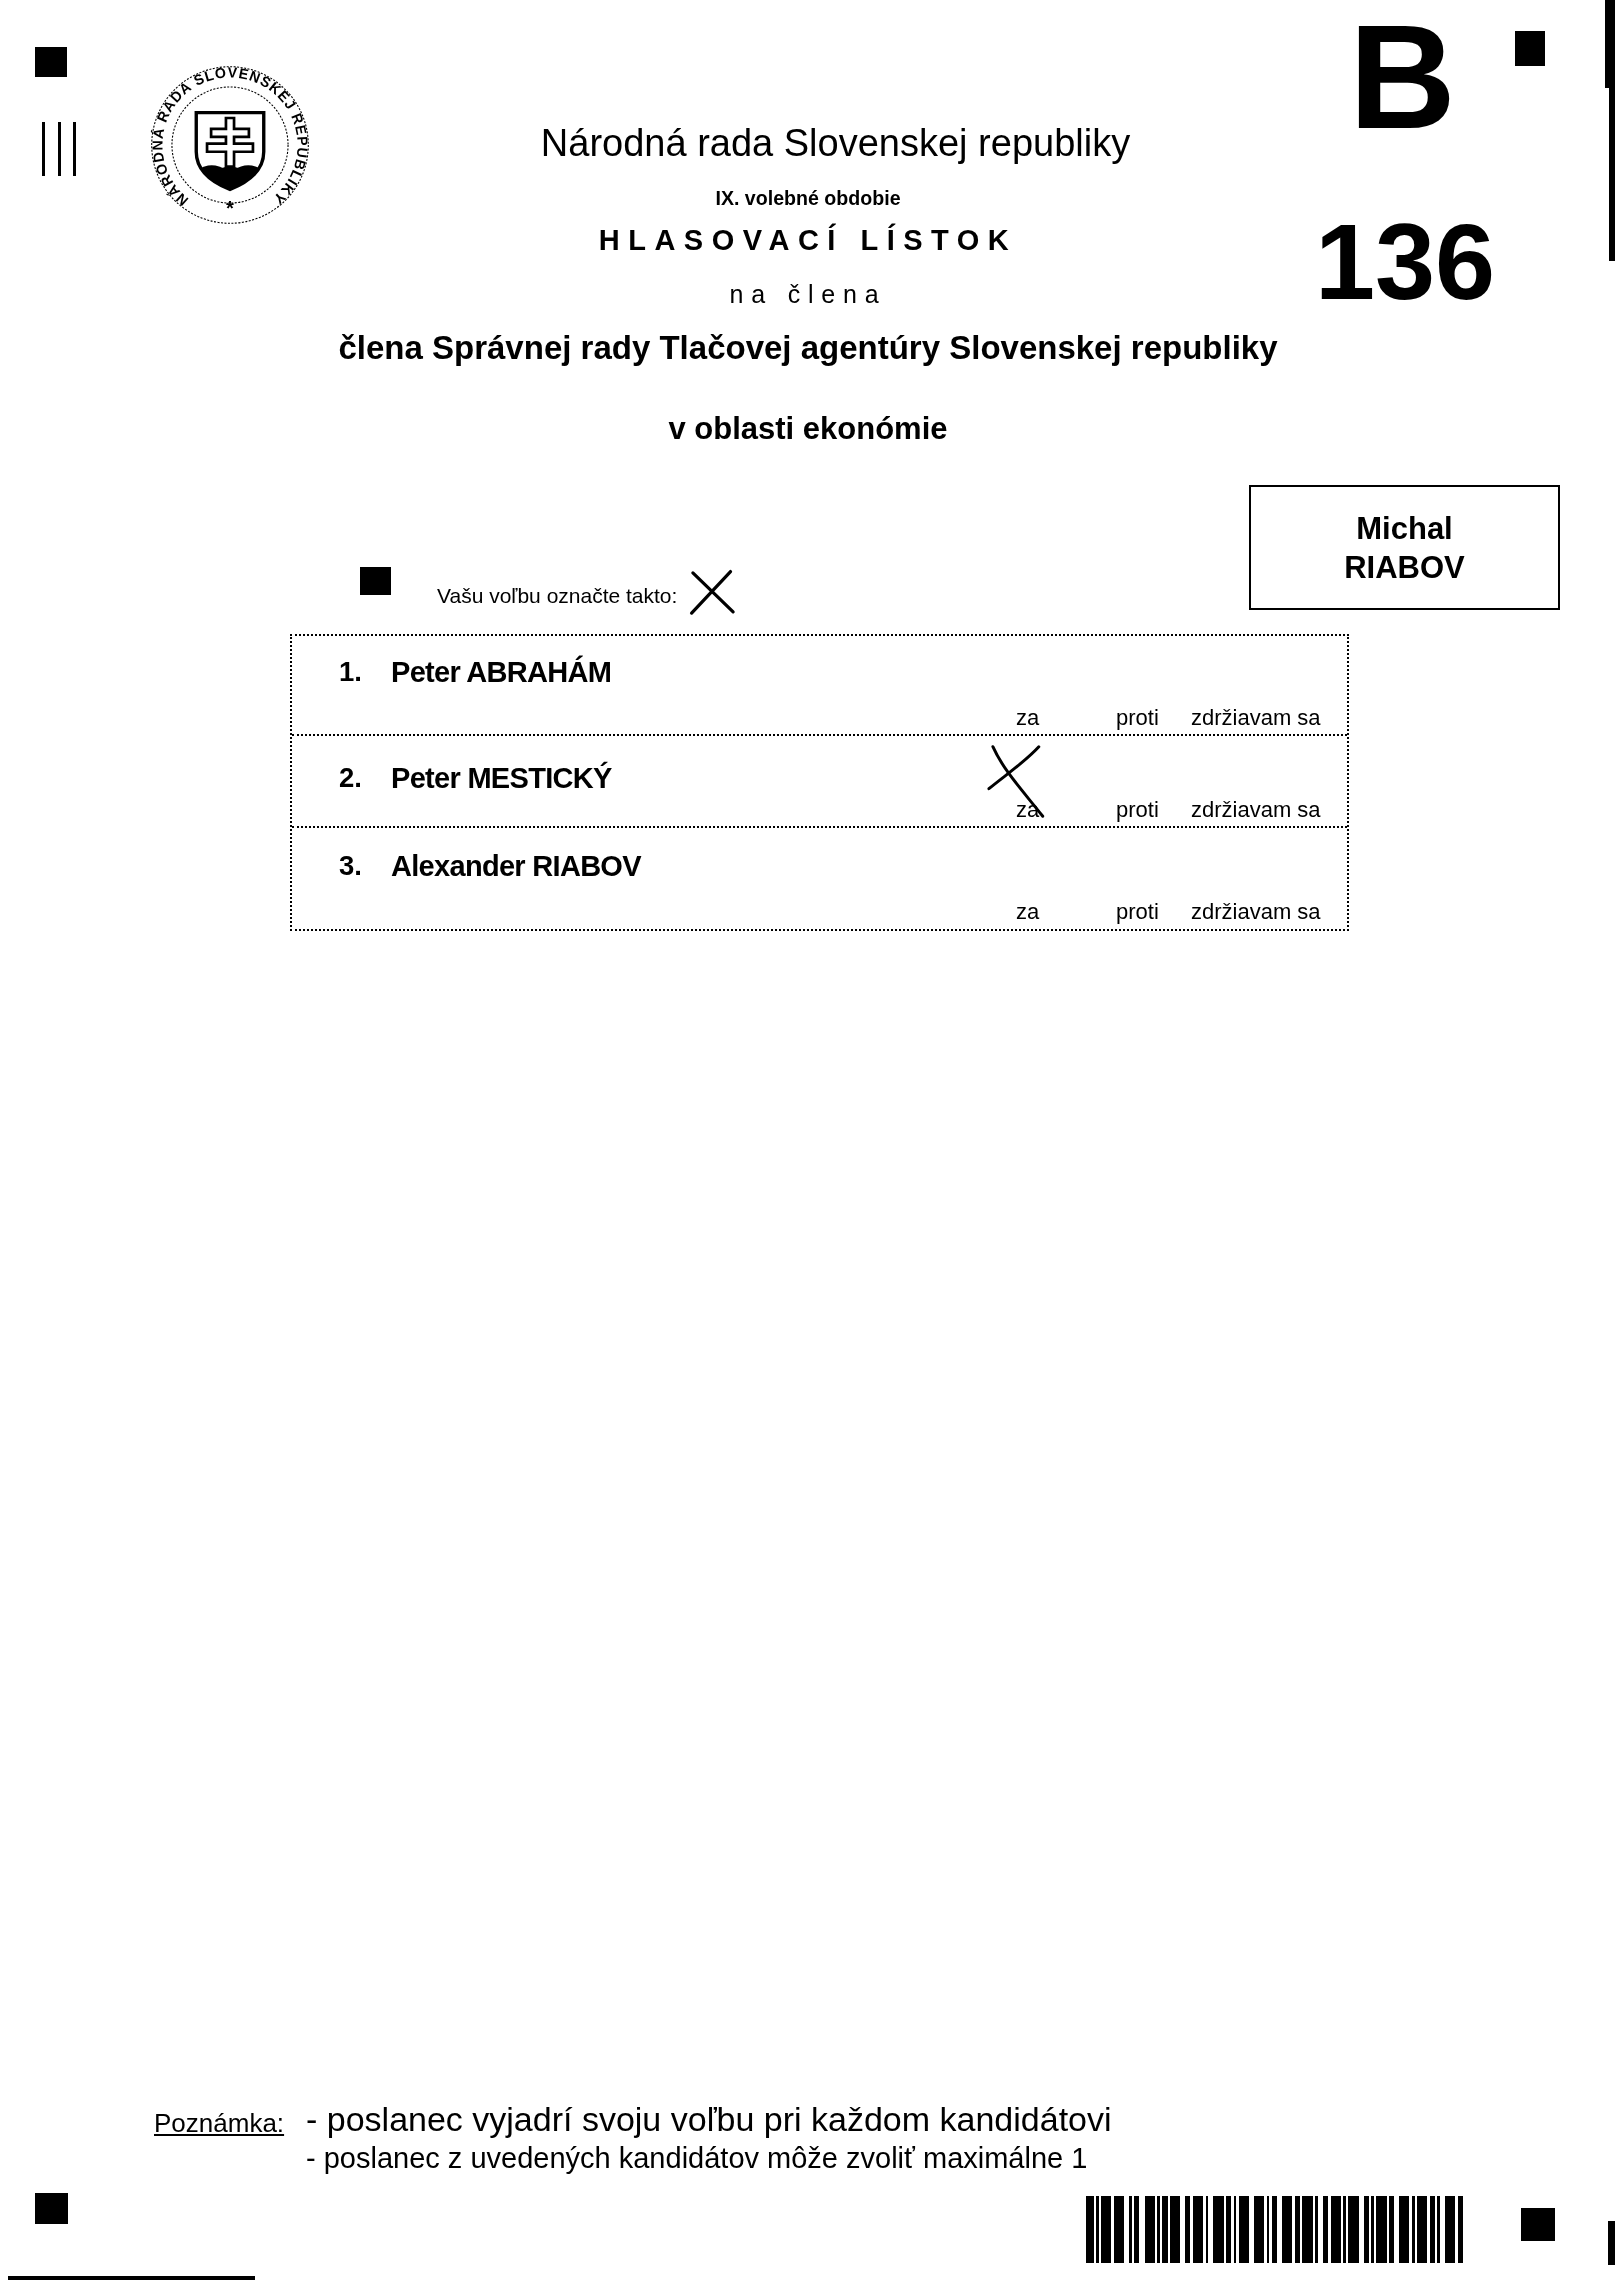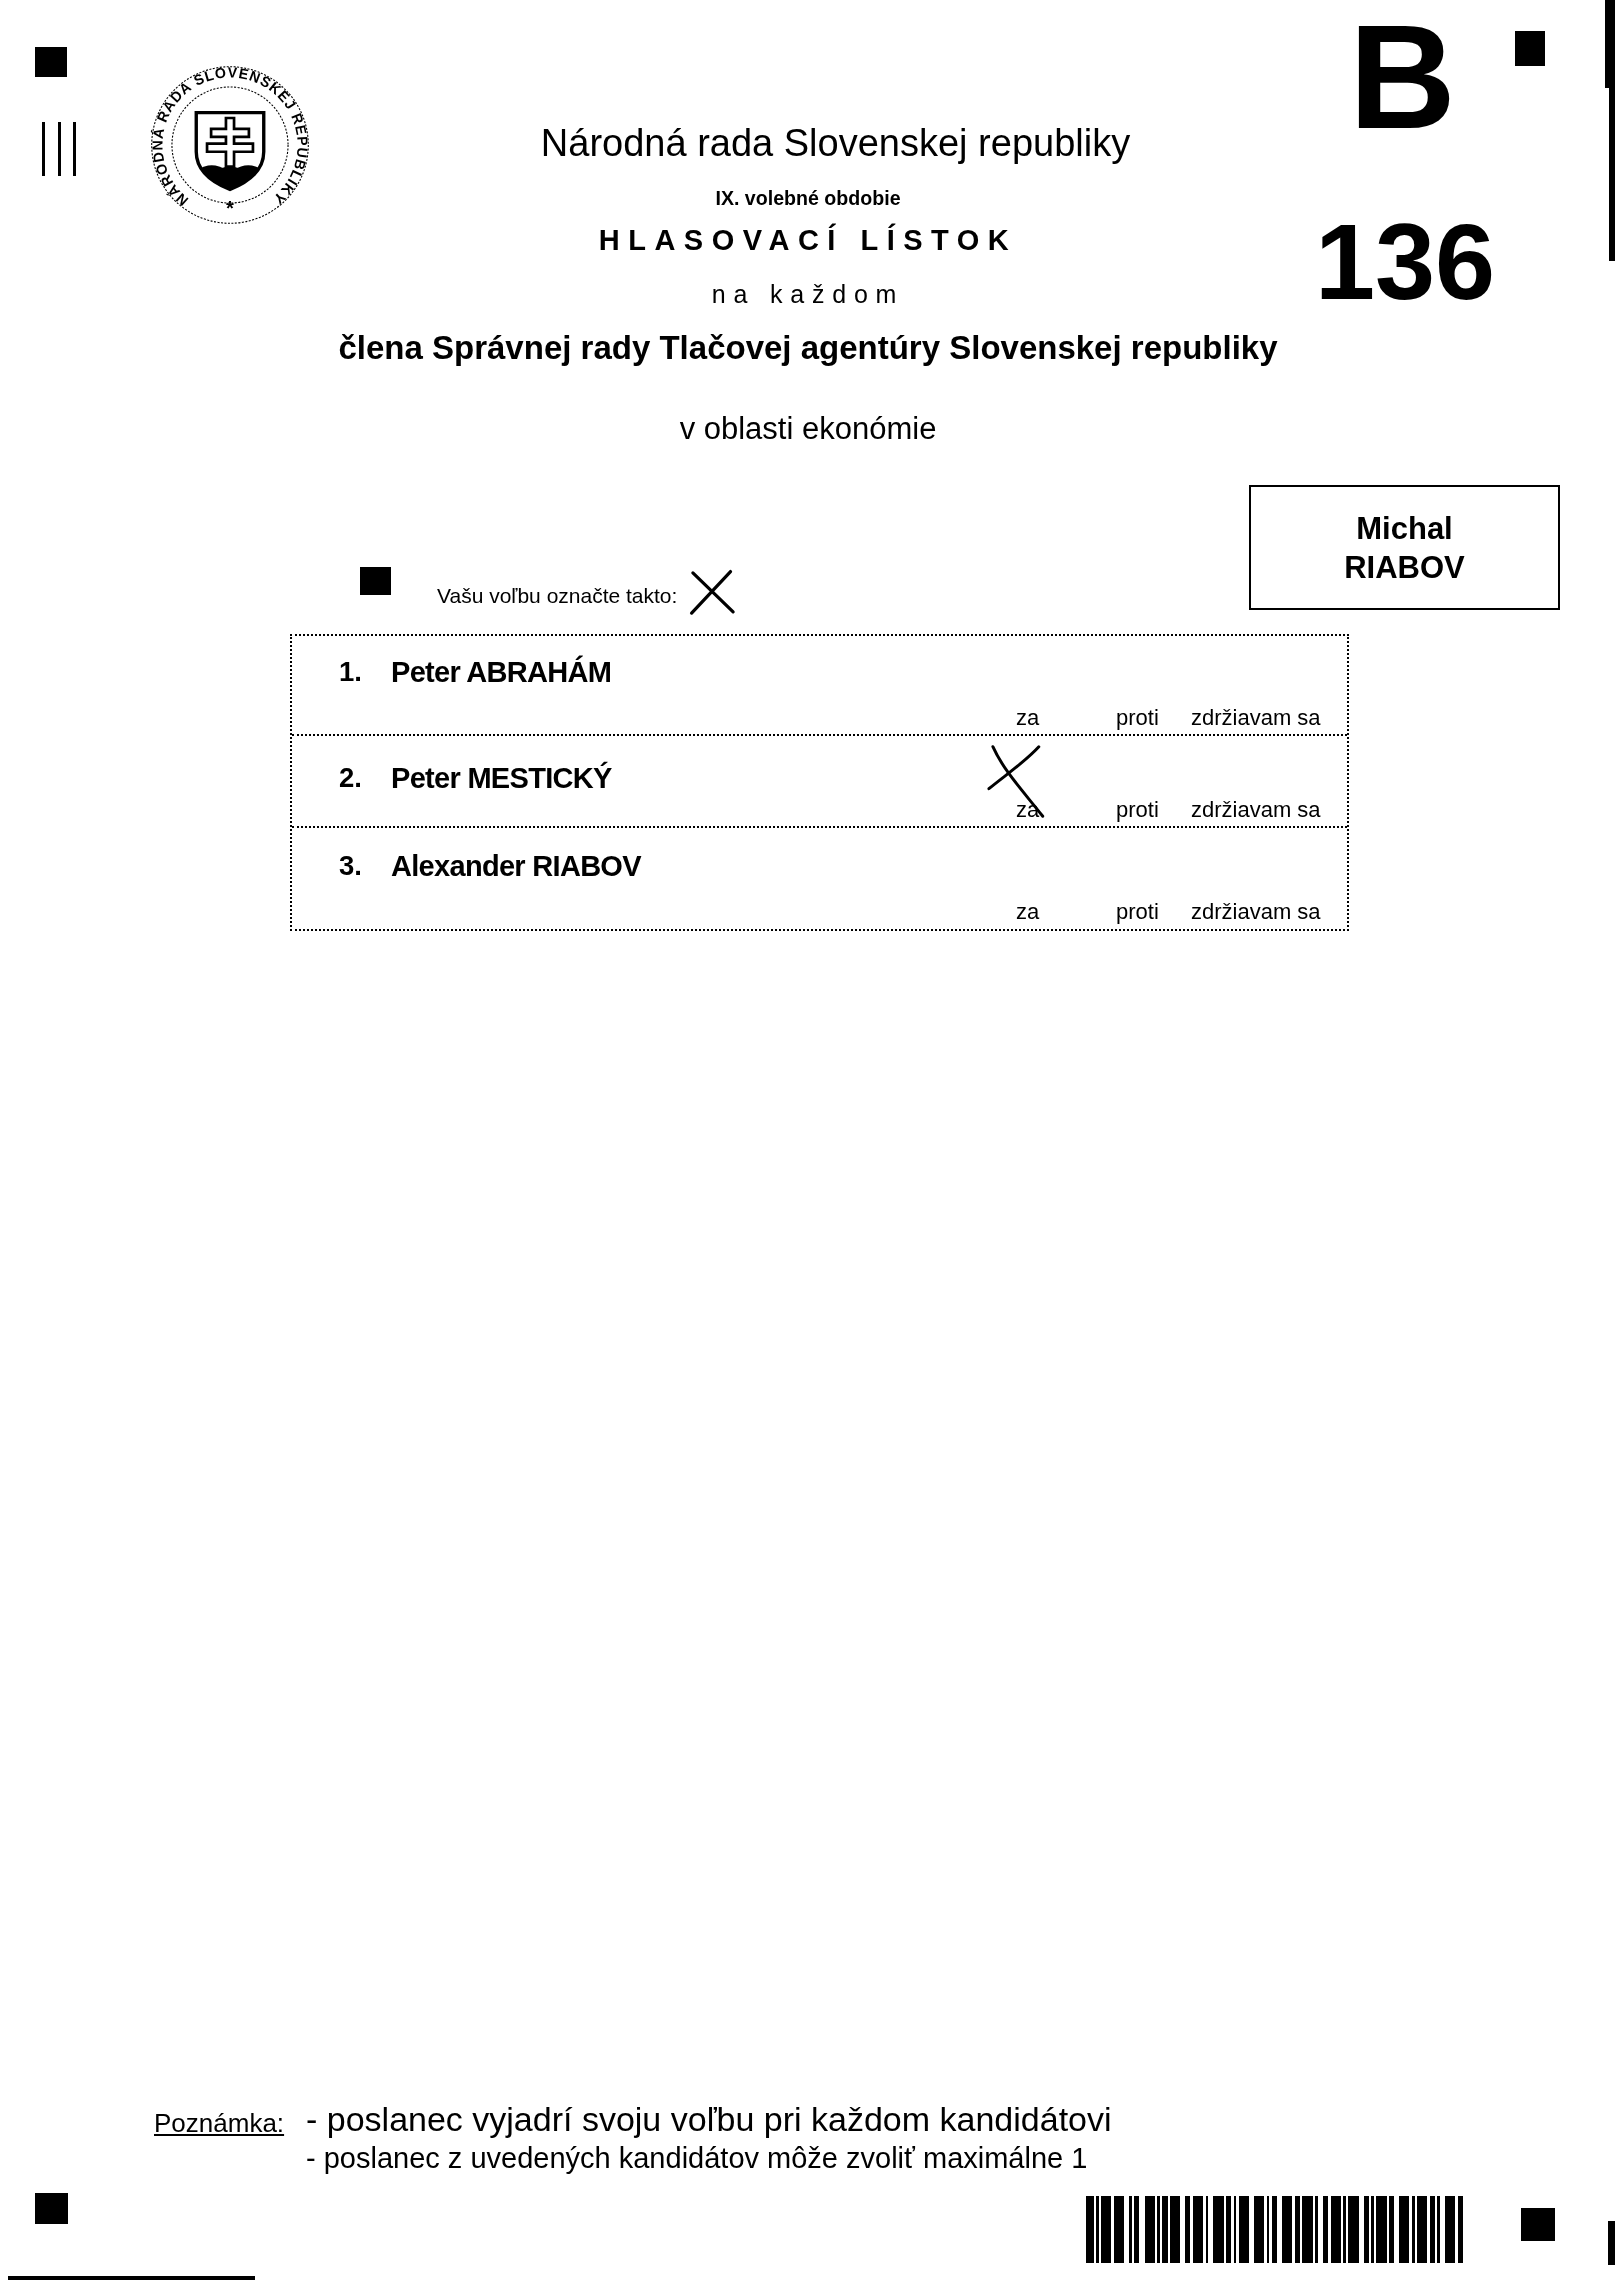--- a/index.html
+++ b/index.html
@@ -13,21 +13,21 @@
   }
   .abs{position:absolute;}
   .blk{background:#000;}
   .ctr{left:0;width:1616px;text-align:center;white-space:nowrap;}
   
   .org{top:122px;font-size:38px;letter-spacing:0px;transform:translateX(27.5px);}
   .term{top:187px;font-size:19.6px;font-weight:bold;}
   .doctitle{top:224px;font-size:29px;font-weight:bold;letter-spacing:8.5px;}
   .docsub{top:280px;font-size:25px;letter-spacing:7.8px;}
   .subject{top:329px;font-size:33px;font-weight:bold;}
-  .area{top:411px;font-size:31px;}
+  .area{top:411px;font-size:31px;font-weight:bold;}
   .hlasujem{top:481px;font-size:29px;font-weight:bold;letter-spacing:10.5px;}
   .bletter{left:1298px;top:-3.9px;width:209px;text-align:center;font-size:148px;font-weight:bold;line-height:1.1;}
   .bnumber{left:1307px;top:208px;width:196px;text-align:center;font-size:108px;font-weight:bold;line-height:1.0;}
   
   .voterbox{
     left:1249px;top:485px;width:311px;height:125px;
     border:2.6px solid #000;box-sizing:border-box;
     display:flex;flex-direction:column;justify-content:center;align-items:center;
     font-size:31px;font-weight:bold;line-height:39px;text-align:center;
   }
@@ -108,21 +108,21 @@
         <ellipse cx="120" cy="176" rx="28" ry="24" fill="#000"></ellipse>
         <ellipse cx="147" cy="172" rx="28" ry="22" fill="#000"></ellipse>
         <rect x="68" y="168" width="104" height="20" fill="#000"></rect>
       </g>
     </svg>
   </div>
 
   <div class="abs ctr org">Národná rada Slovenskej republiky</div>
   <div class="abs ctr term">IX. volebné obdobie</div>
   <div class="abs ctr doctitle">HLASOVACÍ LÍSTOK</div>
-  <div class="abs ctr docsub">na každom</div>
+  <div class="abs ctr docsub">na člena</div>
   <div class="abs ctr subject">člena Správnej rady Tlačovej agentúry Slovenskej republiky</div>
   <div class="abs ctr area">v oblasti ekonómie</div>
 
   <div class="abs bletter">B</div>
   <div class="abs bnumber">136</div>
 
   <div class="abs voterbox">
     <div>Michal</div>
     <div>RIABOV</div>
   </div>

